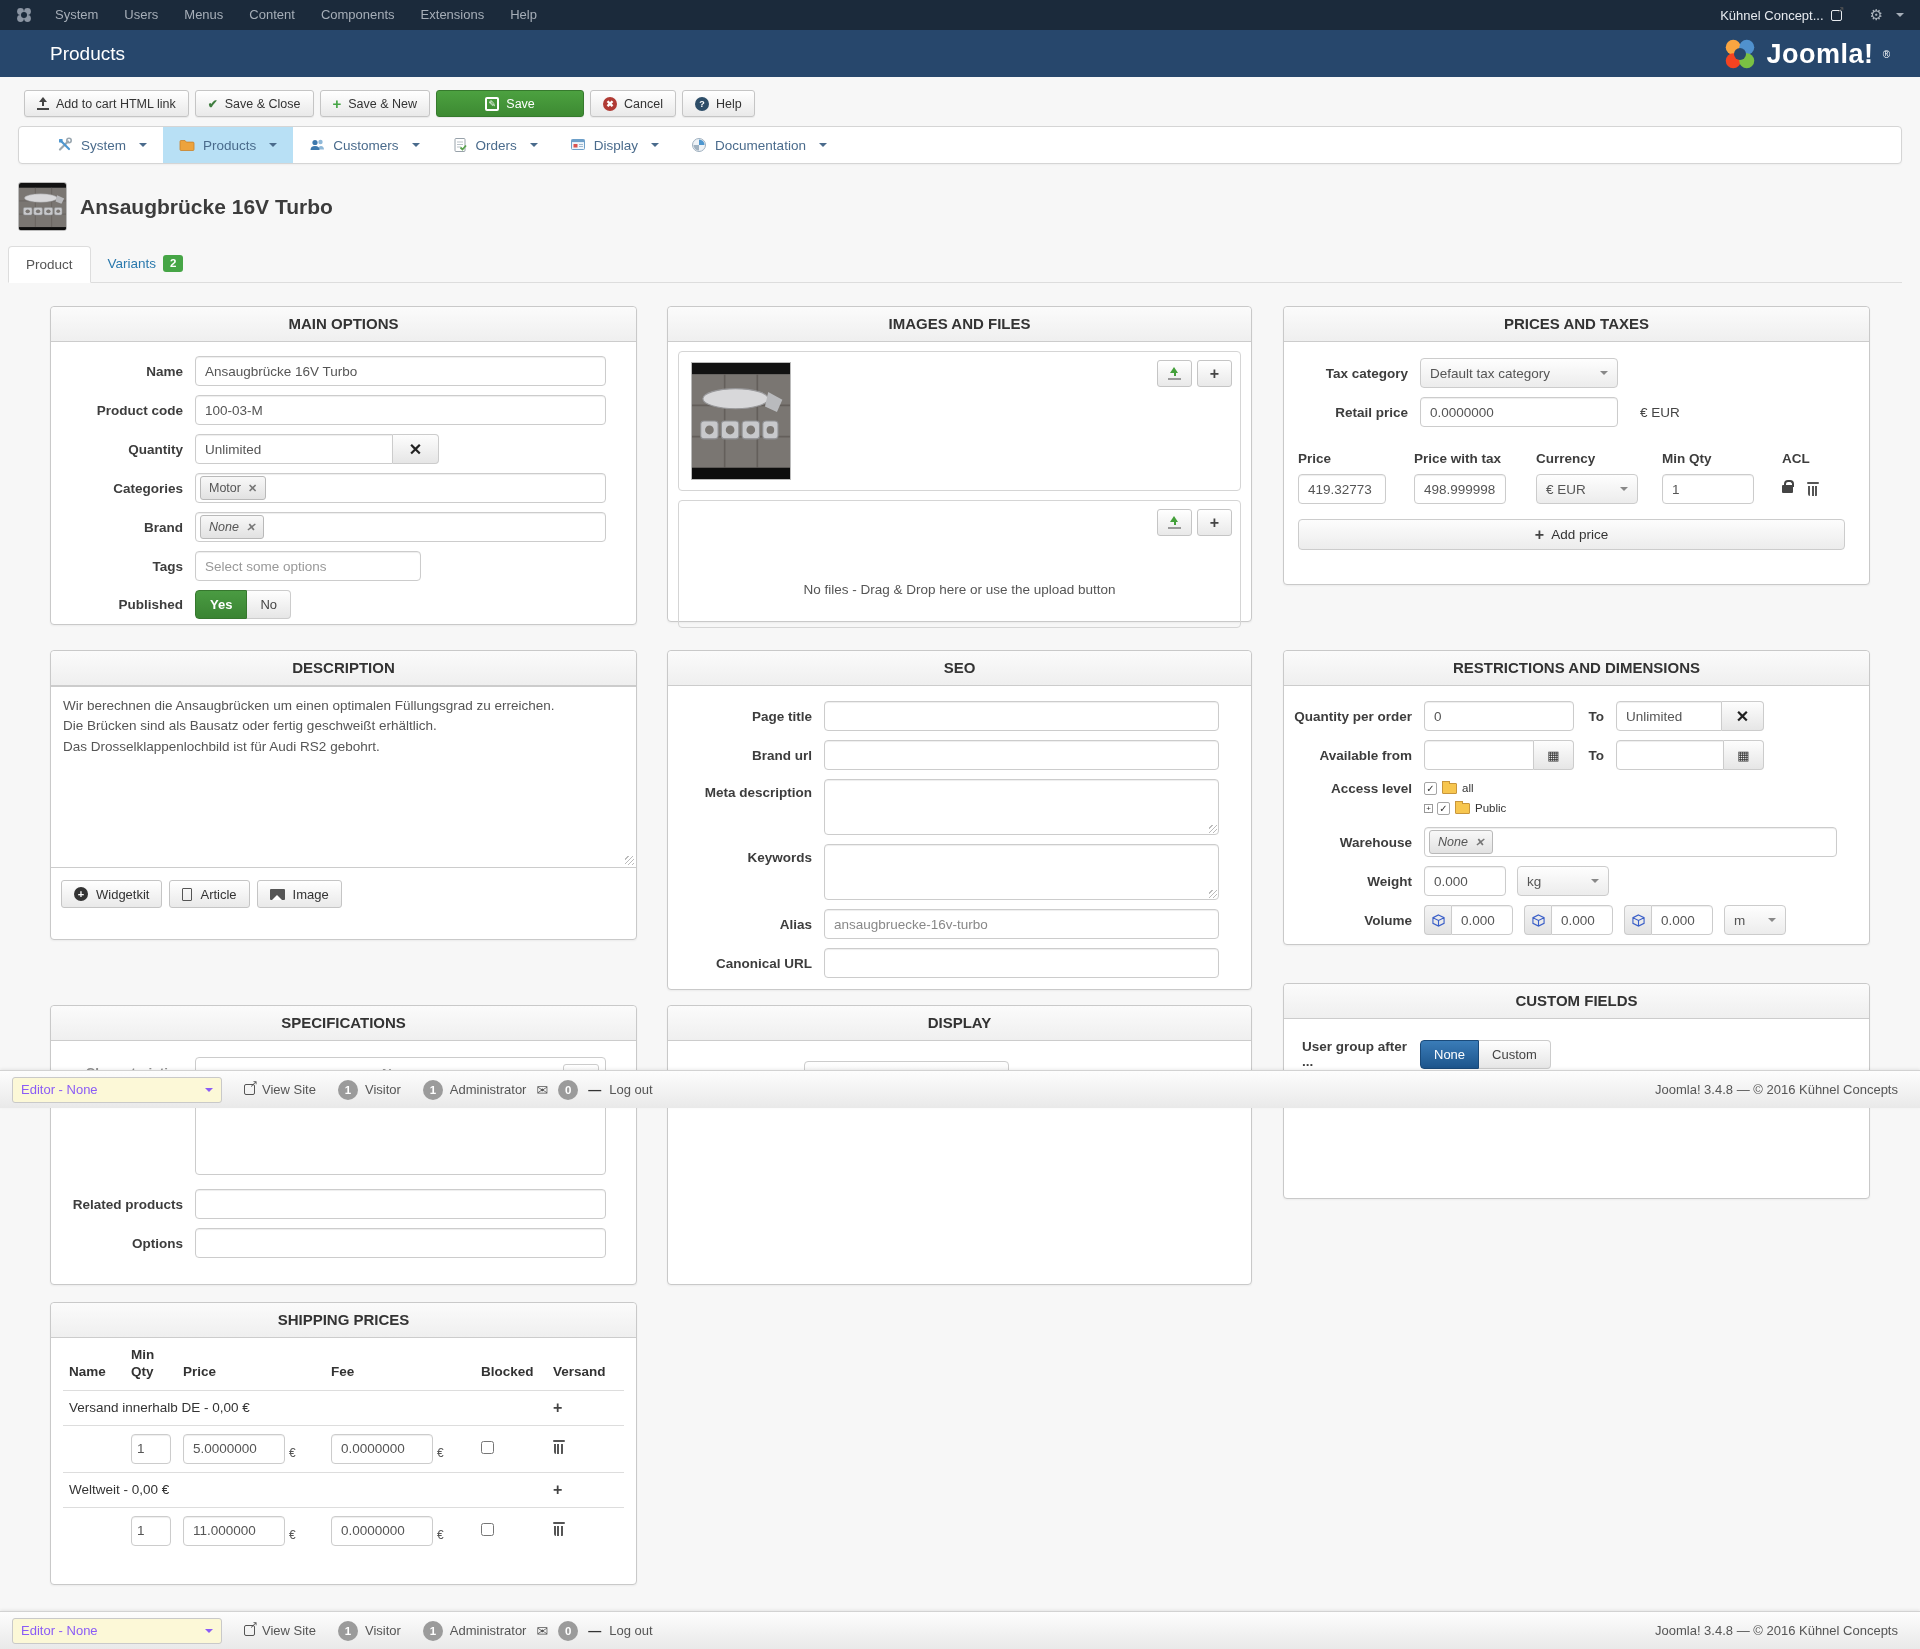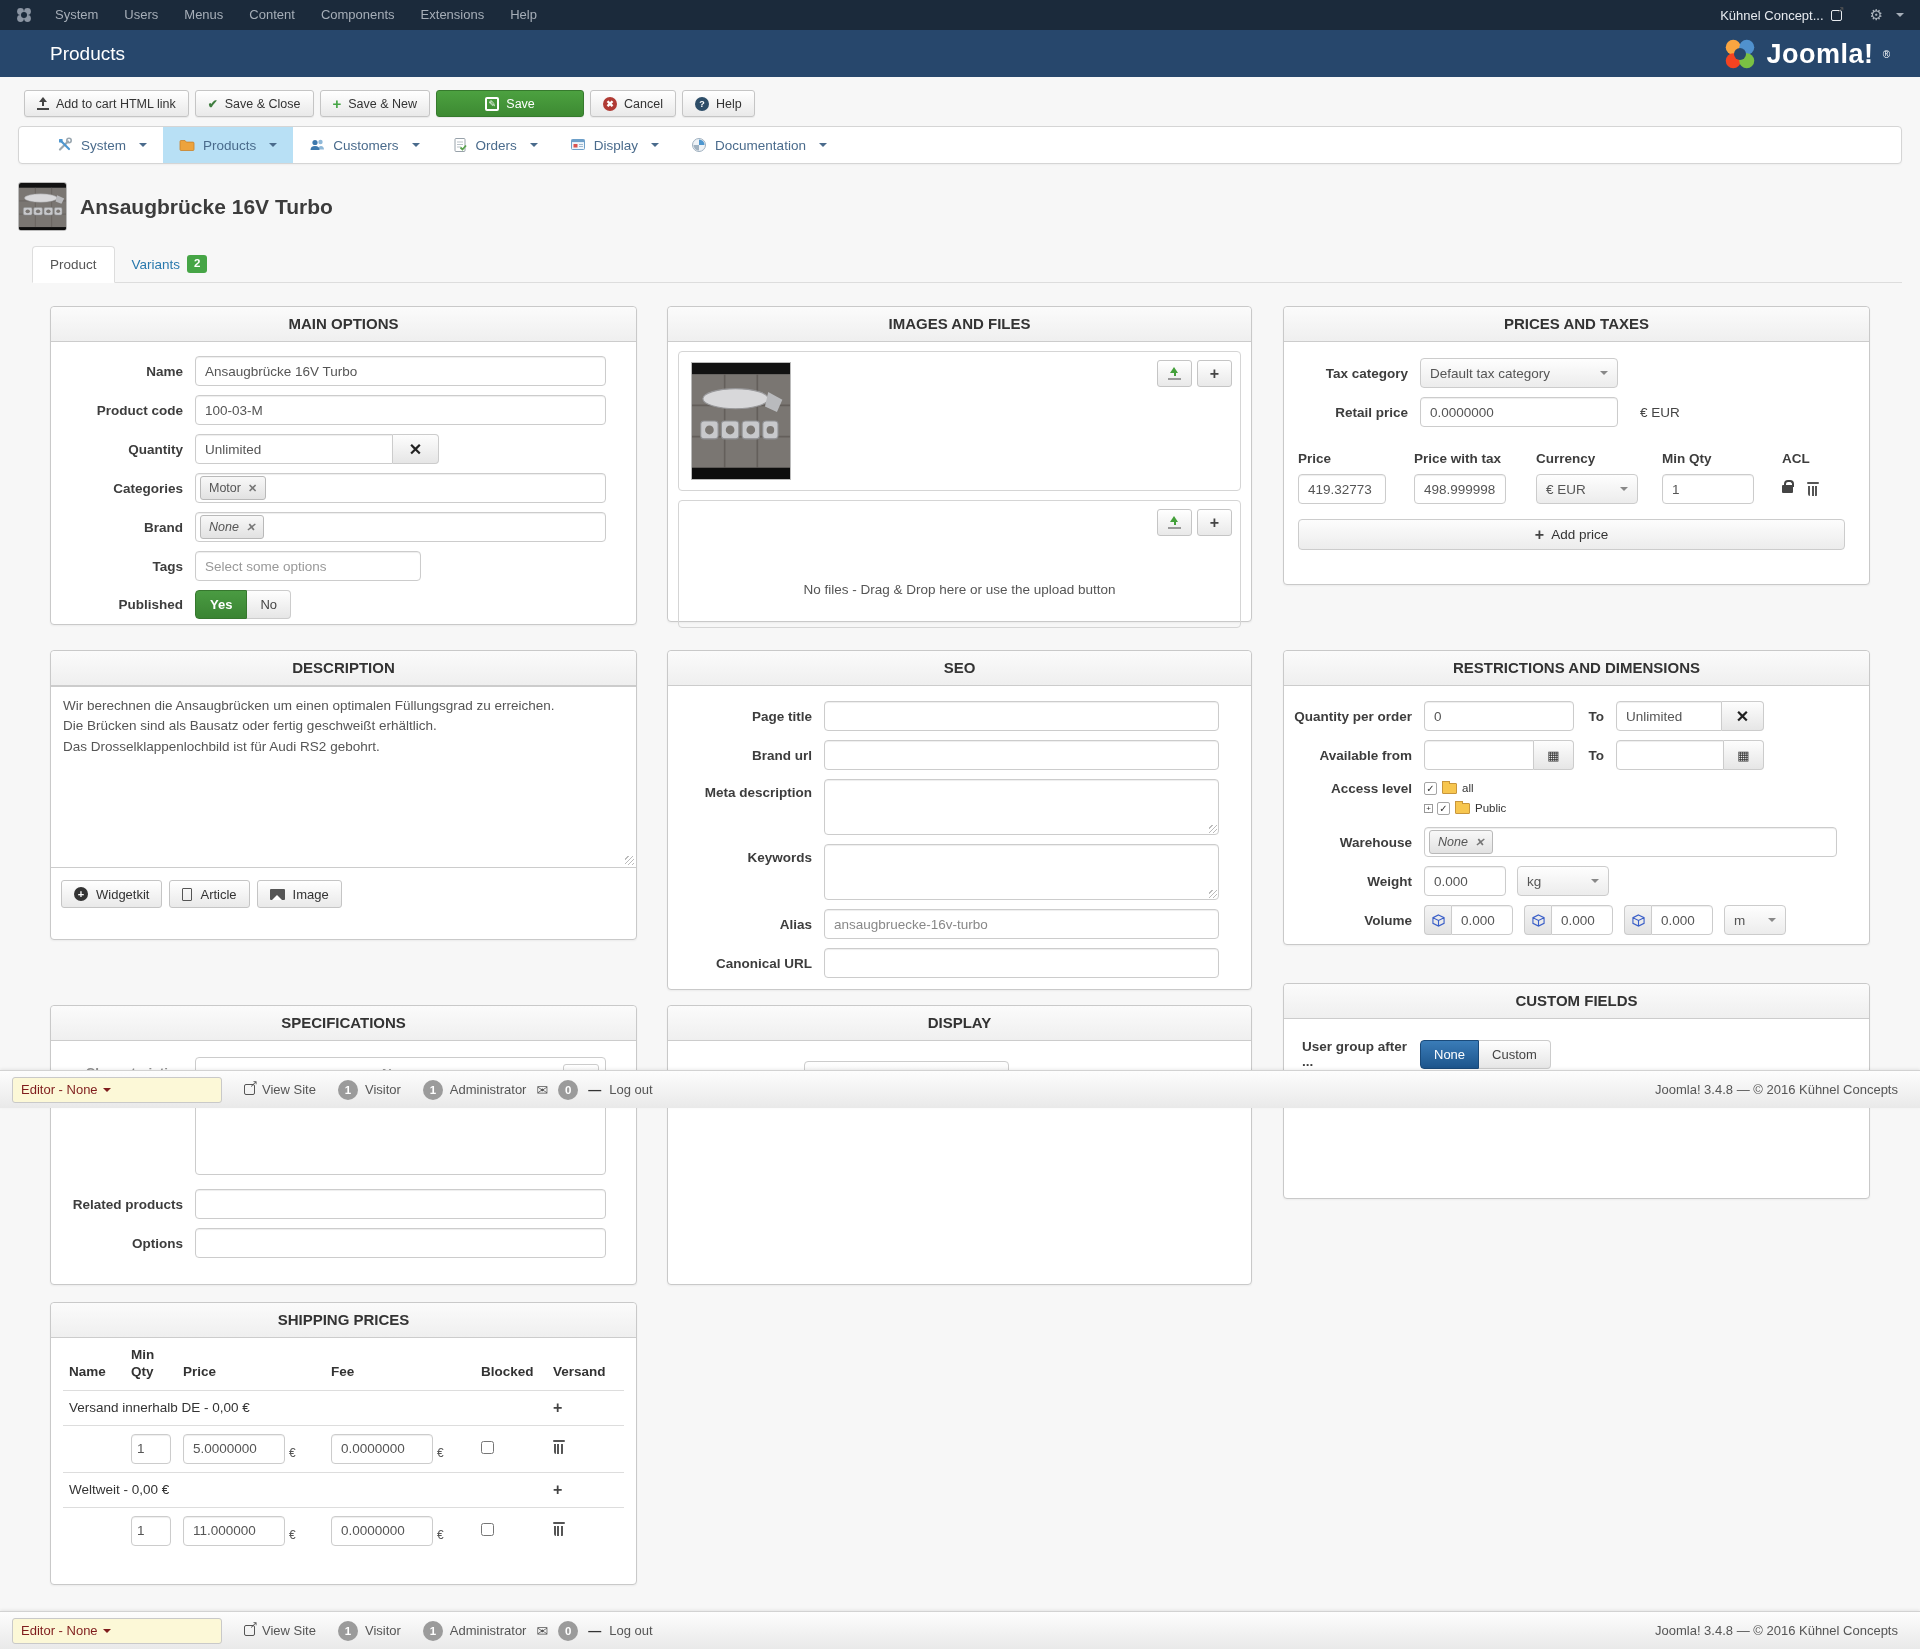--- a/index.html
+++ b/index.html
@@ -39,21 +39,21 @@
   
   .menubar{position:absolute;top:126px;left:18px;right:18px;height:38px;background:#fff;border:1px solid #d5d5d5;border-radius:4px;display:flex;align-items:center;padding-left:22px;box-shadow:0 1px 2px rgba(0,0,0,.04);z-index:40}
   .mitem{display:flex;align-items:center;gap:8px;padding:0 16px;height:36px;font-size:13.5px;color:#4a6b8c;cursor:pointer}
   .mitem.active{background:#b8e0f5}
   .mitem .caret{border-top-color:#4a6b8c}
 
   
   .prod-head{position:absolute;top:182px;left:18px;display:flex;align-items:center;gap:13px;z-index:30}
   .prod-thumb{width:49px;height:49px;border-radius:3px;overflow:hidden;border:1px solid #bbb}
   .prod-title{font-size:21px;font-weight:bold;color:#3c3c3c}
-  .tabs{position:absolute;top:246px;left:32px;right:18px;height:37px;border-bottom:1px solid #ddd;display:flex;align-items:center;z-index:30}
+  .tabs{position:absolute;top:246px;left:8px;right:18px;height:37px;border-bottom:1px solid #ddd;display:flex;align-items:flex-start;z-index:30}
   .tab{padding:0 17px;line-height:35px;font-size:13.5px;cursor:pointer}
   .tab.active{background:#fff;border:1px solid #ddd;border-bottom:1px solid #fff;border-radius:4px 4px 0 0;color:#555;margin-bottom:-1px}
   .tab.link{color:#2a79ad;display:flex;align-items:center;gap:7px}
   .badge-green{background:#46a546;color:#fff;border-radius:3px;font-size:11.5px;font-weight:bold;padding:3px 7px;line-height:1}
 
   
   .panel{position:absolute;background:#fff;border:1px solid #c9c9c9;border-radius:4px;box-shadow:0 1px 2px rgba(0,0,0,.05);z-index:20}
   .phead{height:35px;line-height:34px;text-align:center;font-weight:bold;font-size:15px;color:#333;background:linear-gradient(#fbfbfb,#efefef);border-bottom:1px solid #ccc;border-radius:4px 4px 0 0}
   .pbody{padding:14px 16px 0 6px}
   .frow{display:flex;align-items:center;margin-bottom:9px}
@@ -119,21 +119,21 @@
 
   
   table.ship{width:100%;border-collapse:collapse;font-size:13.5px;color:#333}
   .ship th{font-weight:bold;text-align:left;padding:9px 6px;vertical-align:bottom;line-height:1.25}
   .ship td{padding:8px 6px;border-top:1px solid #ddd;vertical-align:middle}
   .ship .eur{color:#555;font-size:12px;margin-left:4px;position:relative;top:4px}
   .plus-dark{font-weight:bold;font-size:16px;color:#444;cursor:pointer}
 
   
   .statusbar{position:absolute;left:0;right:0;height:38px;background:linear-gradient(#fdfdfd,#e9e9e9);border-top:1px solid #d2d2d2;box-shadow:0 -1px 3px rgba(0,0,0,.08);display:flex;align-items:center;font-size:13px;color:#555;z-index:90;padding-left:12px}
-  .editor-sel{width:210px;height:26px;background:#fcf8d7;border:1px solid #c9c9c9;border-radius:3px;display:flex;align-items:center;padding:0 8px;font-size:13px;color:#7f1d1d;cursor:pointer}
+  .editor-sel{width:210px;height:26px;background:#fcf8d7;border:1px solid #c9c9c9;border-radius:3px;display:flex;align-items:center;justify-content:space-between;padding:0 8px;font-size:13px;color:#8b5cf6;cursor:pointer}
   .sb-item{display:flex;align-items:center;gap:7px;margin-left:22px}
   .cbadge{width:20px;height:20px;border-radius:50%;background:#9b9b9b;color:#fff;font-size:11.5px;font-weight:bold;display:flex;align-items:center;justify-content:center}
   .ext{display:inline-block;width:11px;height:11px;border:1px solid #555;border-radius:2px;position:relative}
   .ext::after{content:"↗";position:absolute;top:-7px;right:-4px;font-size:10px;color:#555}
   .env{font-size:14px;color:#555;margin-left:10px}
   .dash{font-weight:bold;color:#333;margin:0 2px 0 10px}
   .version{position:absolute;right:22px;color:#555}
 </style>
 </head>
 <body>

